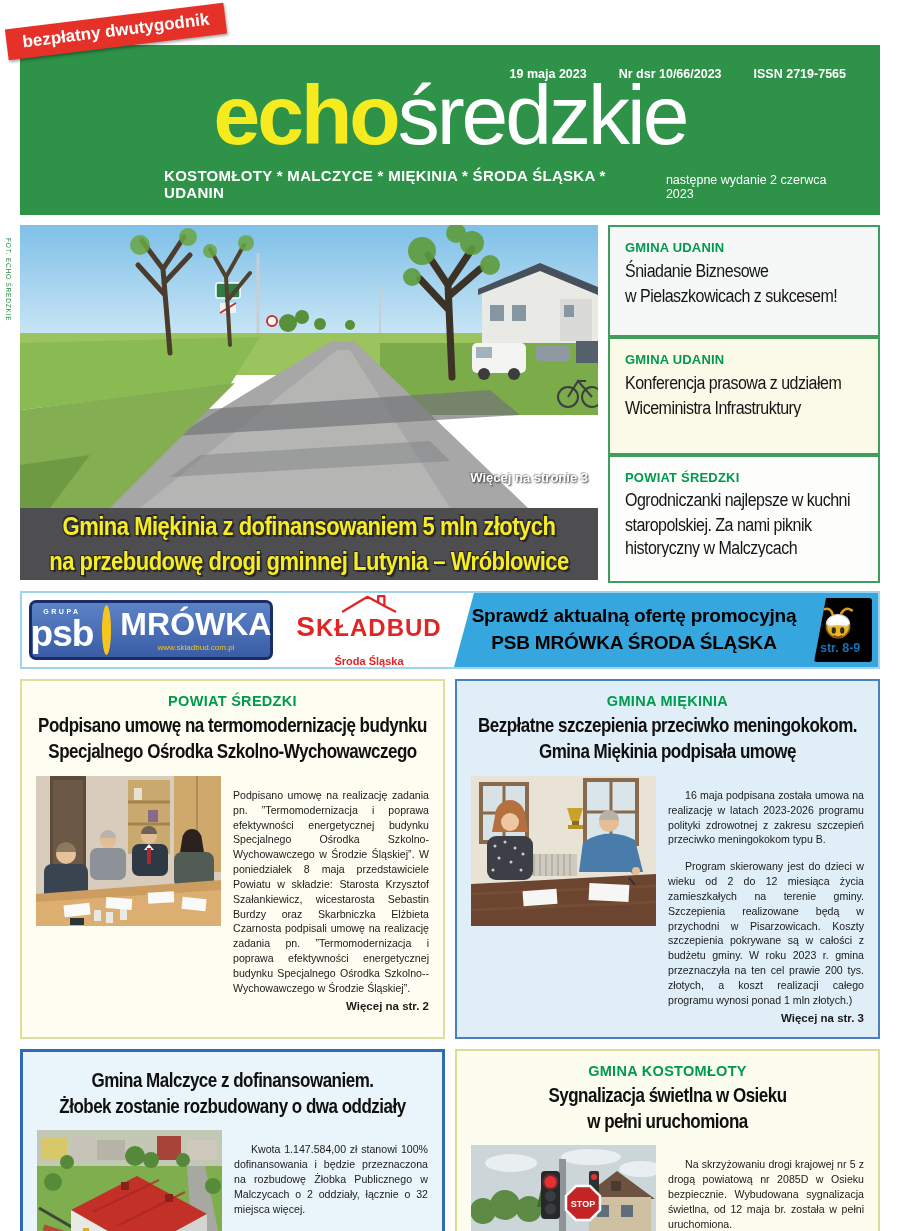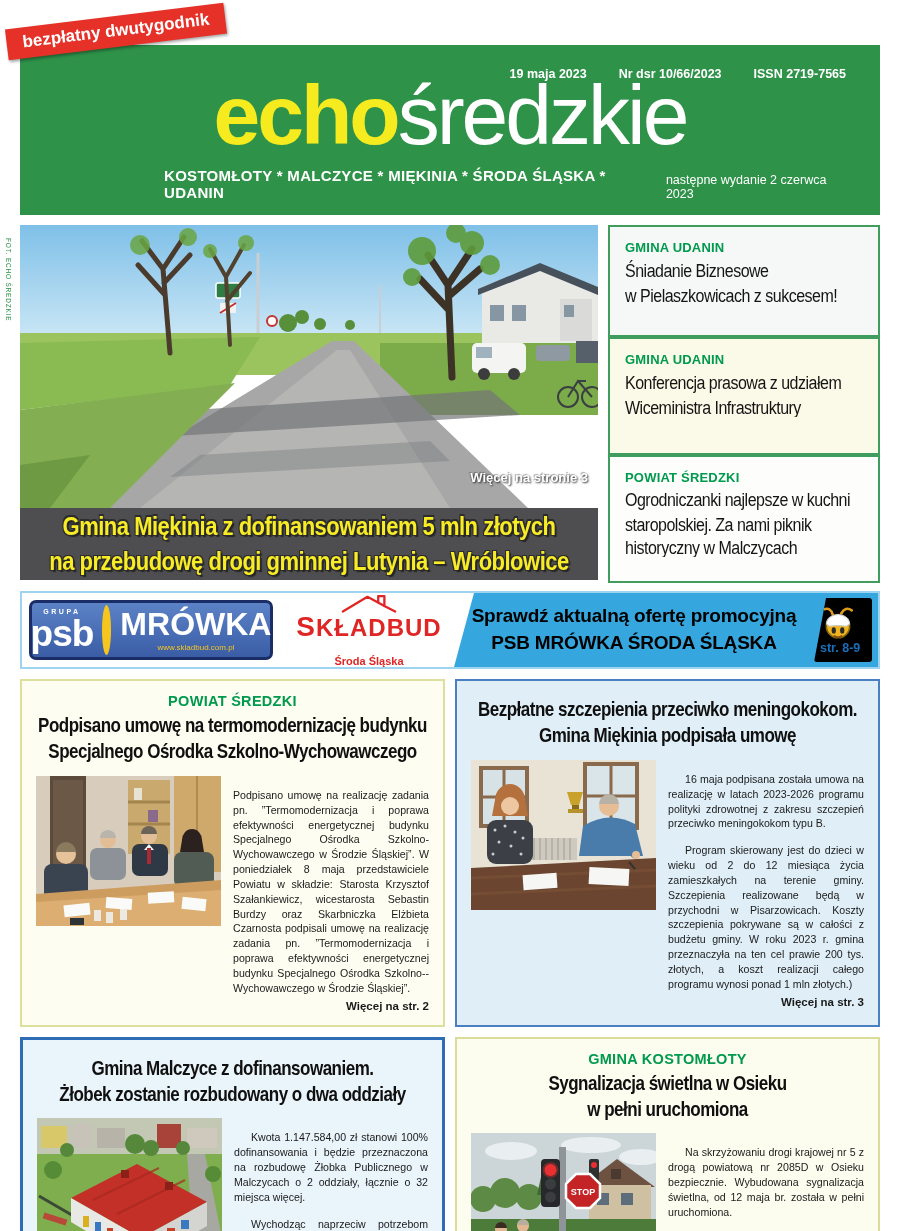--- a/index.html
+++ b/index.html
@@ -288,20 +288,21 @@
           <rect x="34" y="142" width="14" height="7" fill="#2e3338"></rect>
         </svg>
         <div class="card-body">
           <p class="noind">Podpisano umowę na realizację zadania pn. ”Termomodernizacja i poprawa efektywności energetycznej budynku Specjalnego Ośrodka Szkolno-Wychowawczego w Środzie Śląskiej”. W poniedziałek 8 maja przedstawiciele Powiatu w składzie: Starosta Krzysztof Szałankiewicz, wicestarosta Sebastin Burdzy oraz Skarbniczka Elżbieta Czarnosta podpisali umowę na realizację zadania pn. ”Termomodernizacja i poprawa efektywności energetycznej budynku Specjalnego Ośrodka Szkolno--Wychowawczego w Środzie Śląskiej”.</p>
           <div class="more-ref">Więcej na str. 2</div>
         </div>
       </div>
     </div>
 
     <div class="card blue">
+      <div class="card-kicker">GMINA MIĘKINIA</div>
       <div class="card-headline">Bezpłatne szczepienia przeciwko meningokokom.
 Gmina Miękinia podpisała umowę</div>
       <div class="card-content">
         <svg class="card-photo" viewBox="0 0 185 150" preserveAspectRatio="none">
           <rect width="185" height="150" fill="#e9e3d6"></rect>
           <rect x="8" y="6" width="50" height="62" fill="#8a6a4c"></rect>
             <rect x="12" y="10" width="42" height="54" fill="#d6e2e6"></rect>
           <path d="M33,10 V64 M12,37 H54" stroke="#8a6a4c" stroke-width="3"></path>
           <rect x="112" y="2" width="56" height="68" fill="#8a6a4c"></rect>
             <rect x="116" y="6" width="48" height="60" fill="#d9e5e9"></rect>

